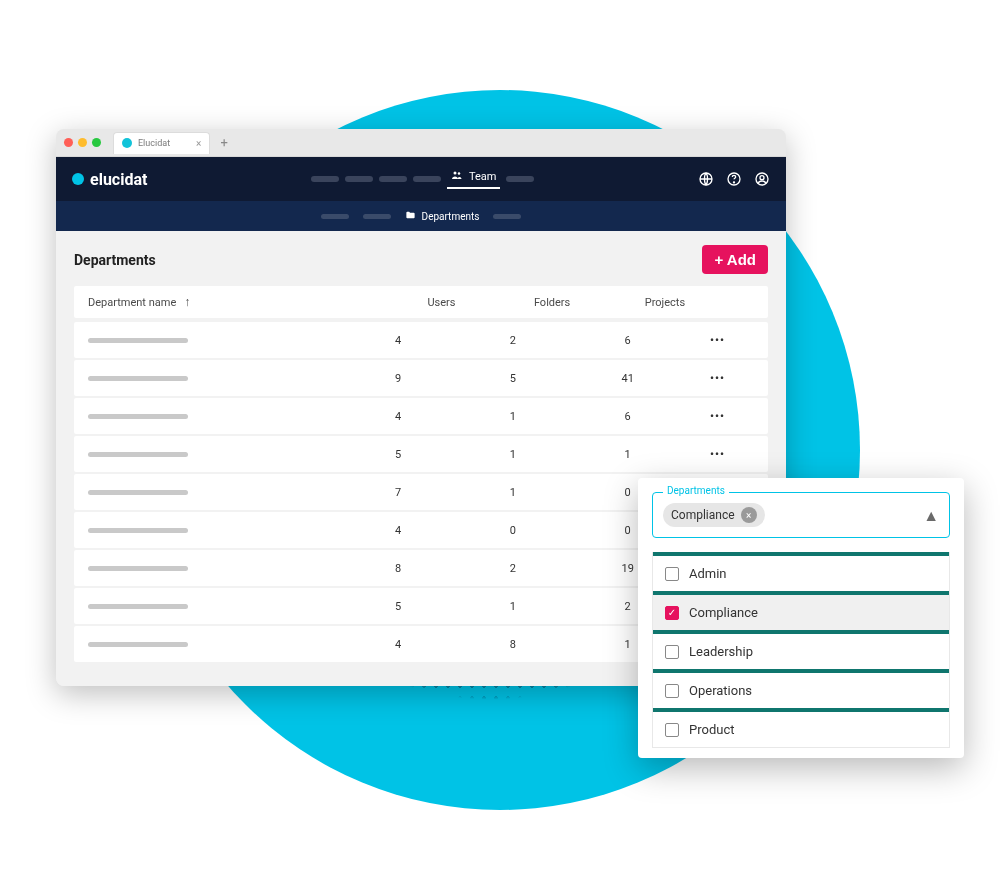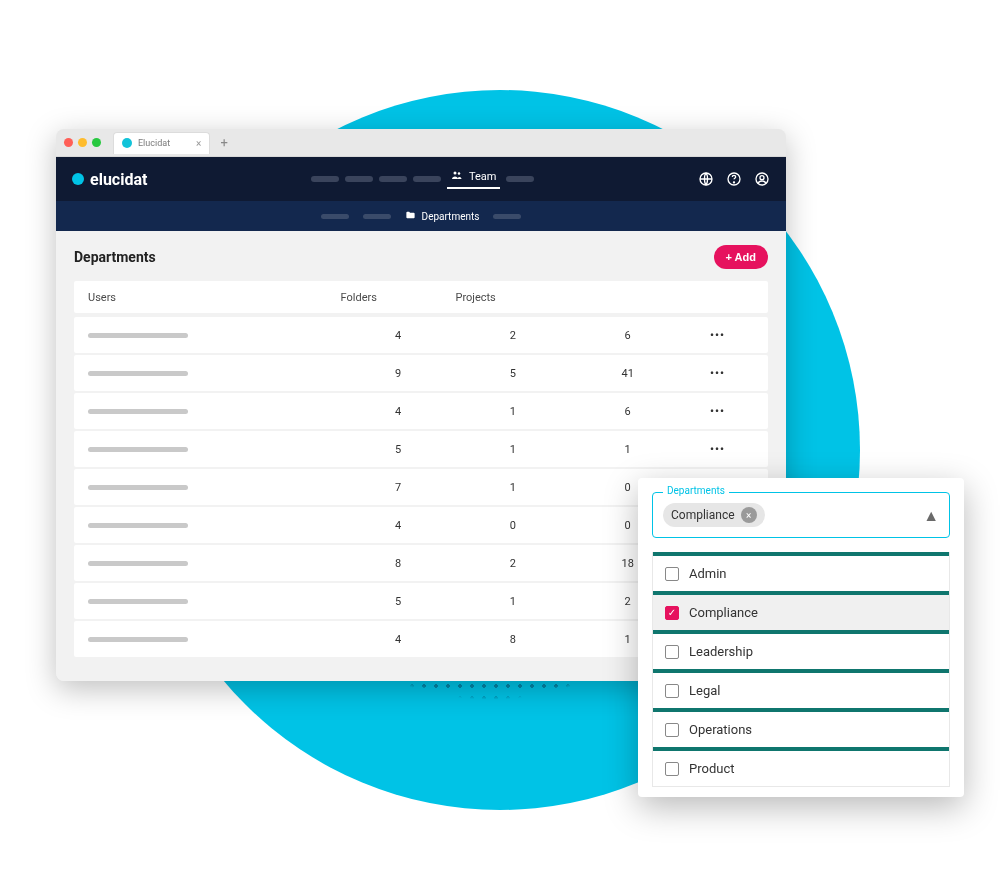--- a/index.html
+++ b/index.html
@@ -108,33 +108,33 @@
 .subactive { color: #fff; font-size: 10px; display: flex; align-items: center; gap: 6px; }
 .subpill { width: 28px; height: 5px; border-radius: 3px; background: #3a4b6a; }
 
 .page {
   background: #f2f2f2;
   padding: 14px 18px 22px;
 }
 .pagehead { display: flex; justify-content: space-between; align-items: center; margin-bottom: 12px; }
 .pagetitle { font-size: 14px; font-weight: 700; color: #222; }
 .addbtn {
-  background: #e6125e; color: #fff; border: none; border-radius: 12px;
-  padding: 6px 12px; font-size: 11px; font-weight: 600; cursor: pointer;
+  background: #e6125e; color: #fff; border: none; border-radius: 4px;
+  padding: 6px 12px; font-size: 15px; font-weight: 600; cursor: pointer;
 }
 .table { background: transparent; }
 .thead, .trow {
   display: grid;
   grid-template-columns: 2.2fr 1fr 1fr 1fr 0.6fr;
   align-items: center;
   padding: 0 14px;
   font-size: 11px;
 }
 .thead { background: #fff; color: #4a4a4a; height: 32px; border-radius: 2px; margin-bottom: 4px; }
-.thead .col:nth-child(n+2) { text-align: left; }
+.thead .col:nth-child(n+2) { text-align: right; }
 .thead .col:first-child { display:flex; align-items:center; gap:8px; }
 .trow { background: #fff; color: #333; height: 36px; border-radius: 2px; margin-bottom: 2px; }
 .trow .col:nth-child(n+2) { text-align: center; }
 .trow .namecol .skel { width: 100px; height: 5px; background: #c9c9c9; border-radius: 3px; }
 .kebab { font-weight: 700; letter-spacing: 1px; cursor: pointer; text-align: right; padding-right: 4px; }
 .sorticon { font-size: 12px; }
 
 .popup {
   position: absolute;
   top: 478px;
@@ -266,20 +266,24 @@
   </div>
 
   <div class="page">
     <div class="pagehead">
       <h1 class="pagetitle">Departments</h1>
       <button class="addbtn">+ Add</button>
     </div>
 
     <div class="table">
       <div class="thead">
+        <div class="col">
+          <span>Department name</span>
+          <span class="sorticon">↑</span>
+        </div>
         <div class="col">Users</div>
         <div class="col">Folders</div>
         <div class="col">Projects</div>
         <div class="col"></div>
       </div>
       <div id="tbody">
           <div class="trow">
             <div class="col namecol">
               <div class="skel"></div>
             </div>
@@ -332,21 +336,21 @@
             <div class="col">0</div>
             <div class="col">0</div>
             <div class="col kebab">•••</div>
           </div>
           <div class="trow">
             <div class="col namecol">
               <div class="skel"></div>
             </div>
             <div class="col">8</div>
             <div class="col">2</div>
-            <div class="col">18</div>
+            <div class="col">19</div>
             <div class="col kebab">•••</div>
           </div>
           <div class="trow">
             <div class="col namecol">
               <div class="skel"></div>
             </div>
             <div class="col">5</div>
             <div class="col">1</div>
             <div class="col">2</div>
             <div class="col kebab">•••</div>
@@ -382,24 +386,20 @@
       <div class="opt sel">
         <span class="cb checked">✓</span>
         <span>Compliance</span>
       </div>
       <div class="opt">
         <span class="cb "></span>
         <span>Leadership</span>
       </div>
       <div class="opt">
         <span class="cb "></span>
-        <span>Legal</span>
-      </div>
-      <div class="opt">
-        <span class="cb "></span>
         <span>Operations</span>
       </div>
       <div class="opt">
         <span class="cb "></span>
         <span>Product</span>
       </div>
     </div>
 </div>
 
 </body></html>

